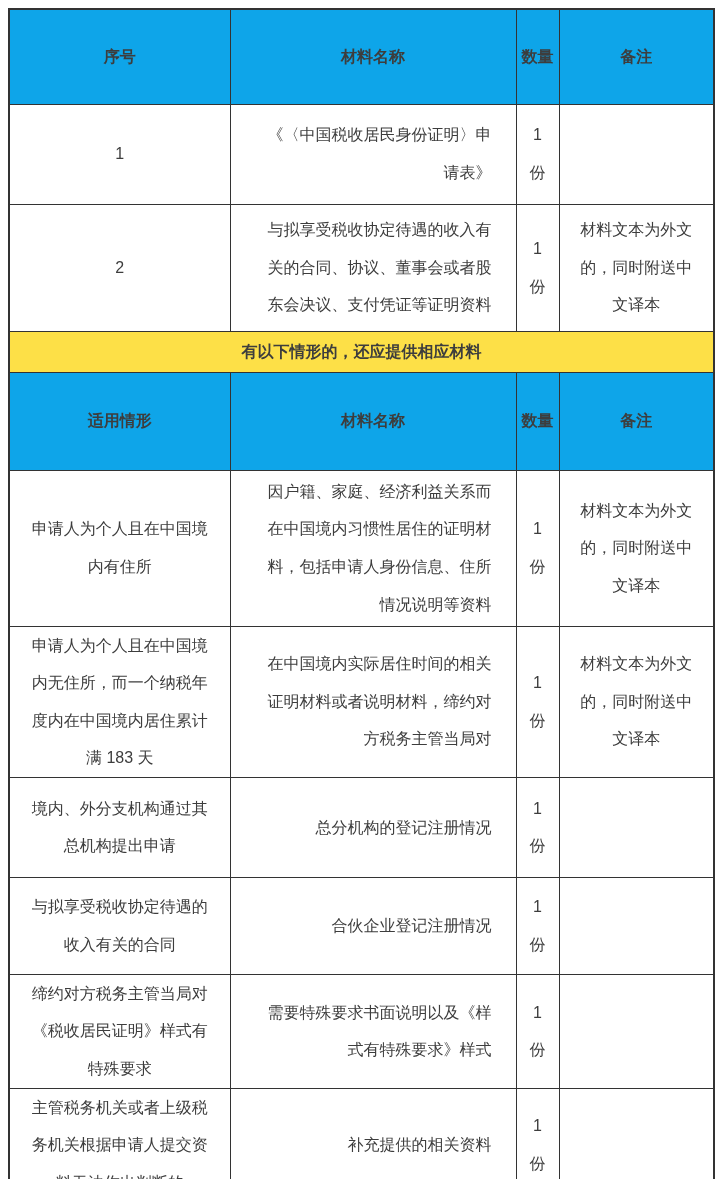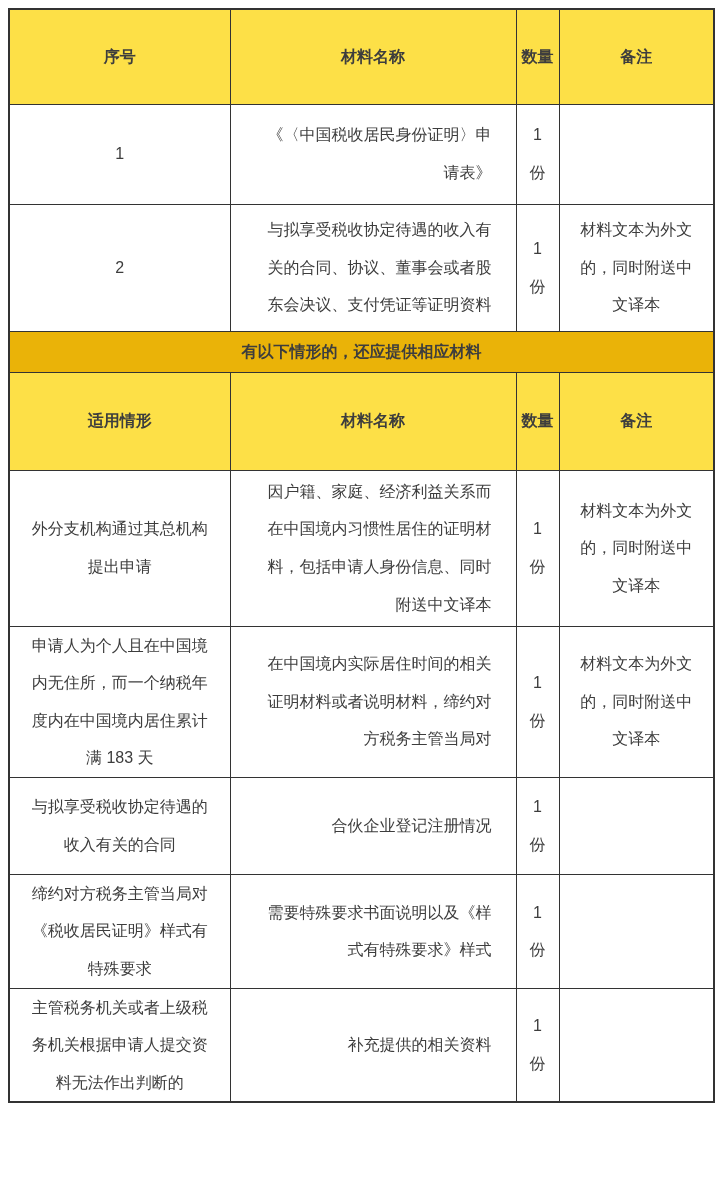--- a/index.html
+++ b/index.html
@@ -23,29 +23,29 @@
   th, td {
     border: 1px solid #333333;
     text-align: center;
     vertical-align: middle;
     font-size: 16px;
     line-height: 2.35;
     overflow: hidden;
   }
   th {
     font-weight: bold;
-    background: #fde047;
+    background: #0ea5e9;
     padding: 0 2px;
   }
   tr.head-row  { height: 95px; }
   tr.head-row2 { height: 98px; }
   tr.sec-row   { height: 41px; }
   tr.sec-row td {
     font-weight: bold;
-    background: #eab308;
+    background: #fde047;
   }
   tr.r1 { height: 100px; }
   tr.r2 { height: 127px; }
   tr.r3 { height: 156px; }
   tr.r4 { height: 147px; }
   tr.r5 { height: 100px; }
   tr.r6 { height: 97px;  }
   tr.r7 { height: 108px; margin-left: 40px; }
   tr.r8 { height: 110px; }
   td.p0 { padding: 0 16px; }
@@ -91,30 +91,36 @@
       </tr>
 
       <tr class="head-row2">
         <th>适用情形</th>
         <th>材料名称</th>
         <th>数量</th>
         <th>备注</th>
       </tr>
 
       <tr class="r3">
-        <td class="p0">外分支机构通过其总机构提出申请</td>
-        <td class="p1">因户籍、家庭、经济利益关系而在中国境内习惯性居住的证明材料，包括申请人身份信息、同时附送中文译本</td>
+        <td class="p0">申请人为个人且在中国境内有住所</td>
+        <td class="p1">因户籍、家庭、经济利益关系而在中国境内习惯性居住的证明材料，包括申请人身份信息、住所情况说明等资料</td>
         <td class="p2">1<br>份</td>
         <td class="p3">材料文本为外文的，同时附送中文译本</td>
       </tr>
       <tr class="r4">
         <td class="p0">申请人为个人且在中国境内无住所，而一个纳税年度内在中国境内居住累计满 183 天</td>
         <td class="p1">在中国境内实际居住时间的相关证明材料或者说明材料，缔约对方税务主管当局对</td>
         <td class="p2">1<br>份</td>
         <td class="p3">材料文本为外文的，同时附送中文译本</td>
+      </tr>
+      <tr class="r5">
+        <td class="p0">境内、外分支机构通过其总机构提出申请</td>
+        <td class="p1">总分机构的登记注册情况</td>
+        <td class="p2">1<br>份</td>
+        <td class="p3"></td>
       </tr>
       <tr class="r6">
         <td class="p0">与拟享受税收协定待遇的收入有关的合同</td>
         <td class="p1">合伙企业登记注册情况</td>
         <td class="p2">1<br>份</td>
         <td class="p3"></td>
       </tr>
       <tr class="r7">
         <td class="p0">缔约对方税务主管当局对《税收居民证明》样式有特殊要求</td>
         <td class="p1">需要特殊要求书面说明以及《样式有特殊要求》样式</td>

